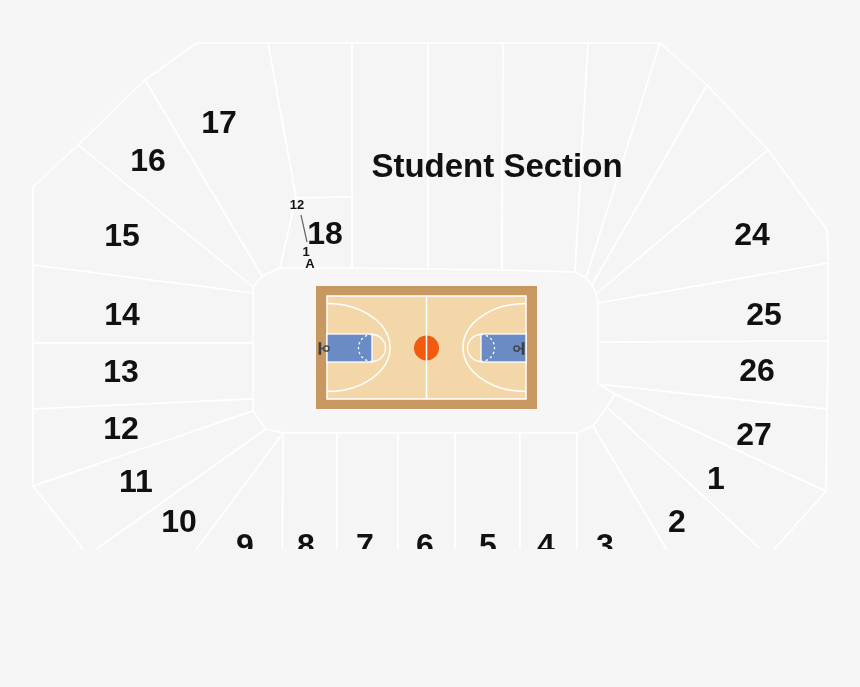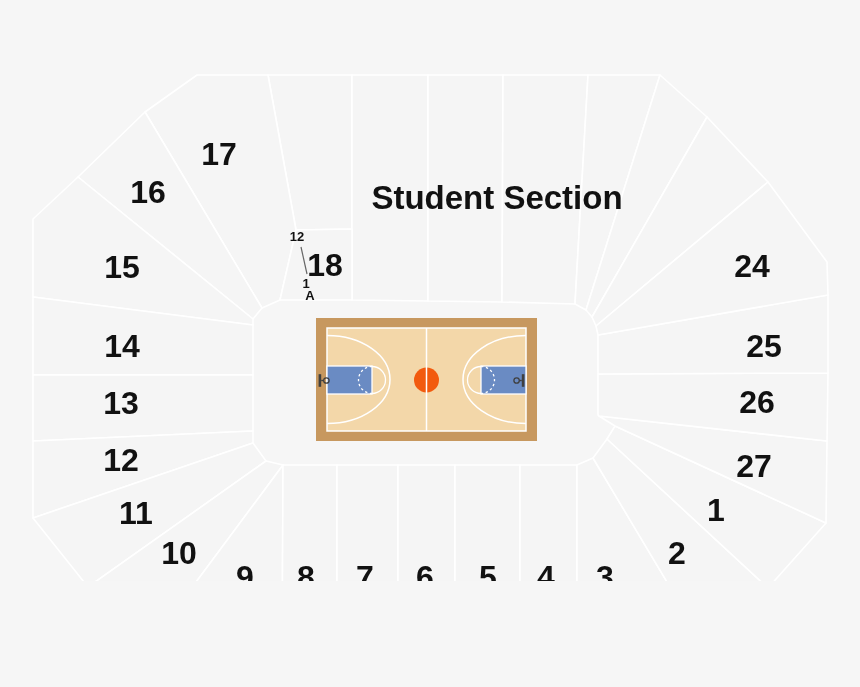--- a/index.html
+++ b/index.html
@@ -10,21 +10,21 @@
     --court-apron:#c7985f;
     --court-floor:#f3d7a9;
     --court-paint:#6a8bc3;
     --court-ball:#f25a0e;
     --court-hoop:#3f3f3f;
     --leader:#666666;
   }
   html,body{margin:0;padding:0;background:var(--background);}
   .stage{
     position:relative;width:860px;height:549px;background:var(--background);
-    font-family:"Liberation Sans","DejaVu Sans",sans-serif;overflow:hidden;margin-top:32px;
+    font-family:"Liberation Sans","DejaVu Sans",sans-serif;overflow:hidden;
   }
   svg{display:block}
   .section-poly{fill:var(--section-fill);stroke:var(--section-line);stroke-width:1.6;stroke-linejoin:round;}
   .section-num{
     font-family:"Liberation Sans","DejaVu Sans",sans-serif;
     font-weight:bold;font-size:32px;fill:var(--label-ink);
     text-anchor:middle;cursor:default;
   }
   .big-title{
     font-family:"Liberation Sans","DejaVu Sans",sans-serif;

